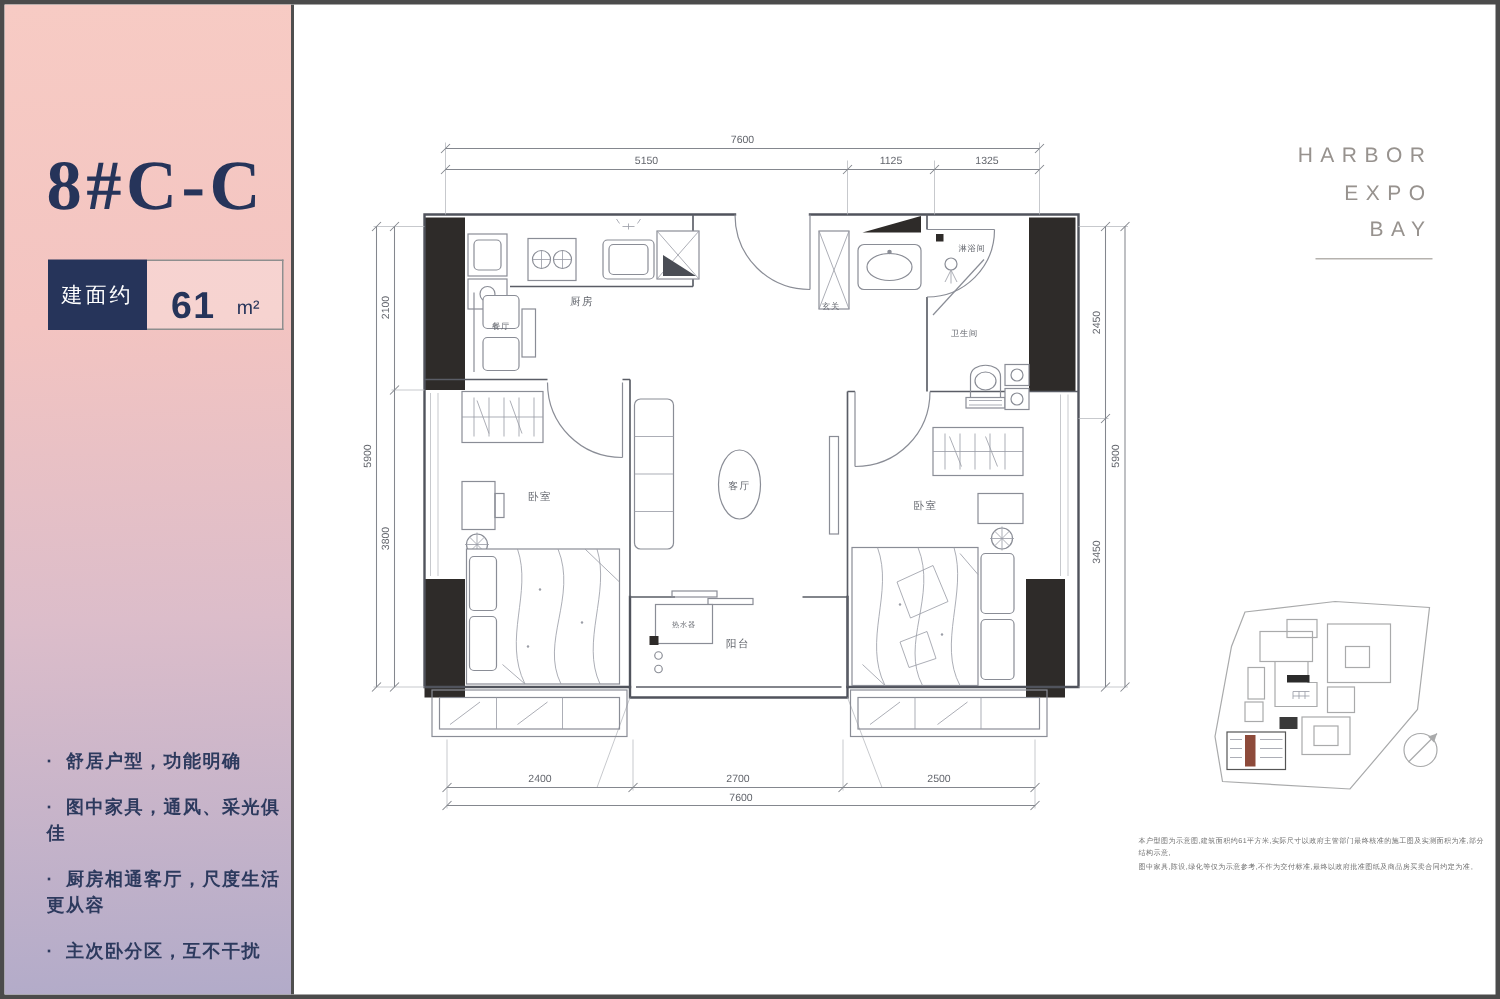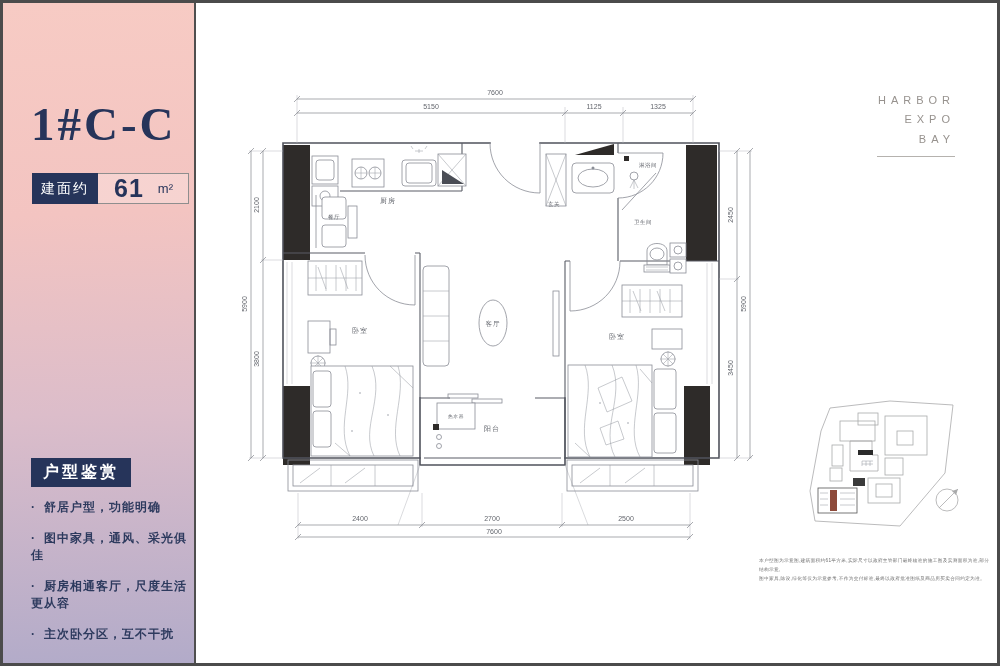--- a/index.html
+++ b/index.html
@@ -6,32 +6,32 @@
   .page{position:relative;width:1000px;height:666px;background:#ffffff;border:3px solid #4b4b4b;box-sizing:border-box;overflow:hidden;}
 
   
   .sidebar{position:absolute;left:0;top:0;width:191px;height:100%;
     background:linear-gradient(178deg,#f7cbc4 0%,#f3c4c1 32%,#dcbdca 62%,#b2abc9 100%);
     border-right:2px solid #4f4f4f;}
   .unit-title{position:absolute;left:28px;top:94px;font-family:"Liberation Serif",serif;
     font-weight:700;font-size:47px;color:#26345a;letter-spacing:3px;}
   .area-row{position:absolute;left:29px;top:170px;display:flex;align-items:stretch;}
   .area-label{background:#26345a;color:#ffffff;font-size:14px;padding:6px 9px 5px;letter-spacing:2px;display:flex;align-items:center;}
-  .area-value{border:1px solid #8e8e8e;border-left:none;color:#26345a;padding:0 15px 0 16px;display:flex;align-items:center;background:rgba(255,255,255,0.25);}
+  .area-value{border:1px solid #8e8e8e;border-left:none;color:#26345a;padding:16px 15px 0 16px;display:flex;align-items:center;background:rgba(255,255,255,0.25);}
   .area-value .num{font-size:25px;font-weight:600;letter-spacing:1px;}
   .area-value .unit{font-size:13px;margin-left:14px;}
   .section-badge{position:absolute;left:28px;top:455px;background:#26345a;color:#fff;
     font-size:16px;font-weight:700;padding:4px 12px;letter-spacing:3px;display:inline-block;}
   .features{position:absolute;left:28px;top:496px;margin:0;padding:0;list-style:none;}
   .features li{color:#2d3a5e;font-size:12px;font-weight:600;margin-bottom:14px;letter-spacing:1px;}
   .features li::before{content:"·";font-weight:900;margin-right:8px;}
 
   
   .brand{position:absolute;right:42px;top:88px;text-align:right;color:#97928e;
-    font-size:11px;letter-spacing:5px;line-height:1.75;}
+    font-size:14px;letter-spacing:5px;line-height:1.75;}
   .brand-rule{margin-top:7px;width:78px;height:1px;background:#b5b2ae;margin-left:auto;}
 
   
   .disclaimer{position:absolute;left:756px;top:554px;width:300px;color:#6f6f6f;
     font-size:6px;line-height:1.9;letter-spacing:0.4px;transform:scale(0.78);transform-origin:left top;}
 
   
   .plan-svg{position:absolute;left:192px;top:0;width:805px;height:660px;}
   .plan-svg text{font-family:"Liberation Sans",sans-serif;fill:#63666d;}
   .wall{stroke:#50535c;stroke-width:1.6;fill:none;stroke-linecap:square;}
@@ -46,29 +46,28 @@
   .lbl{font-size:7px;letter-spacing:1px;text-anchor:middle;}
   .lbls{font-size:5.5px;letter-spacing:0.5px;text-anchor:middle;}
   .site{stroke:#a9aaab;stroke-width:0.8;fill:none;}
 </style>
 </head>
 <body>
 
 <div class="page">
 
   <div class="sidebar">
-    <div class="unit-title">1#C-C</div>
+    <div class="unit-title">8#C-C</div>
     <div class="area-row">
       <span class="area-label">建面约</span>
       <span class="area-value">
         <span class="num">61</span>
         <span class="unit">m²</span>
       </span>
     </div>
-    <div class="section-badge">户型鉴赏</div>
     <ul class="features">
       <li>舒居户型，功能明确</li>
       <li>图中家具，通风、采光俱佳</li>
       <li>厨房相通客厅，尺度生活更从容</li>
       <li>主次卧分区，互不干扰</li>
     </ul>
   </div>
 
   <div class="brand">
     <div>HARBOR</div>

